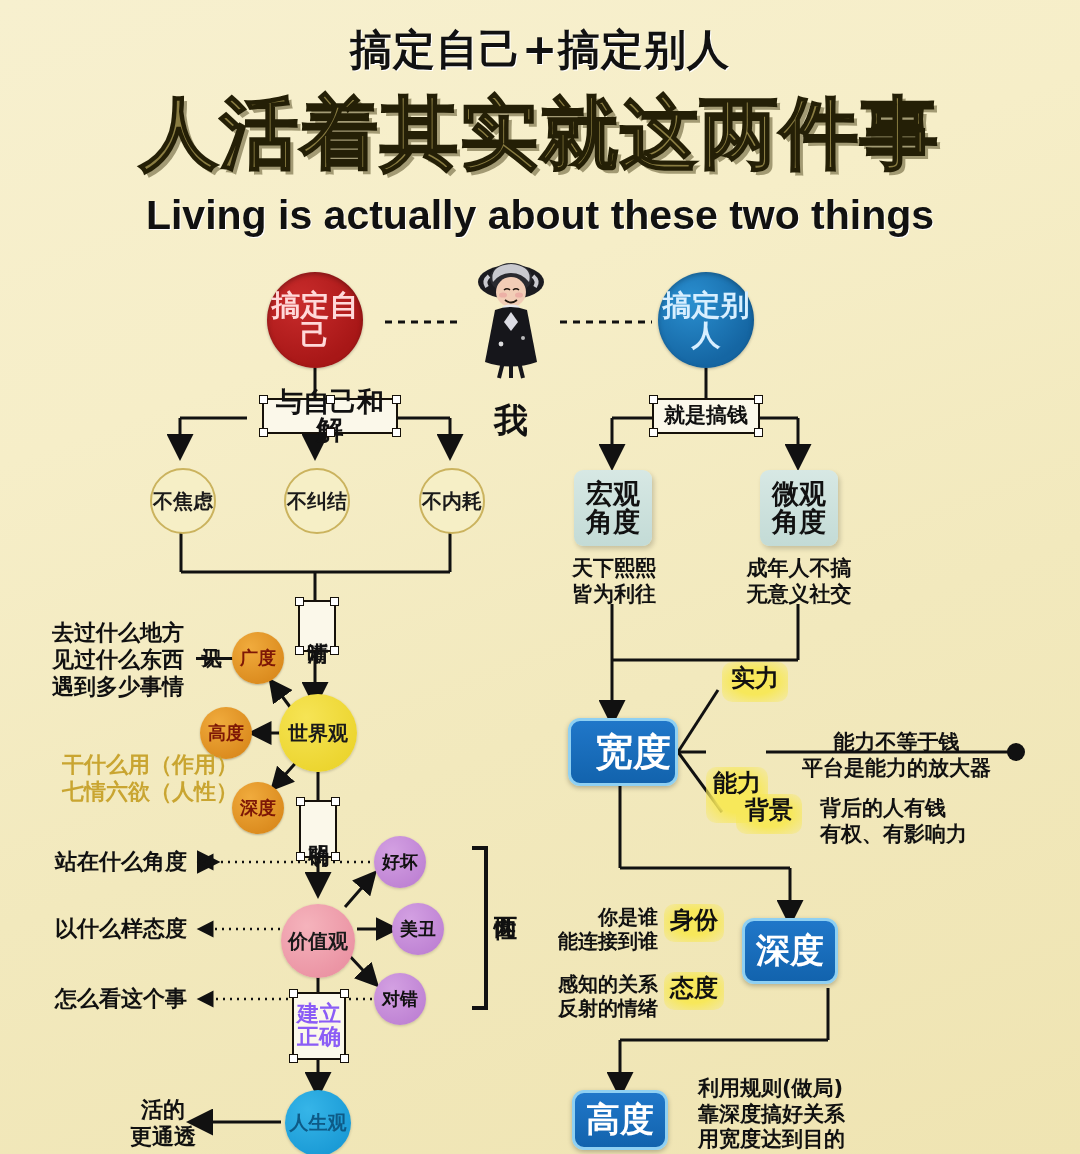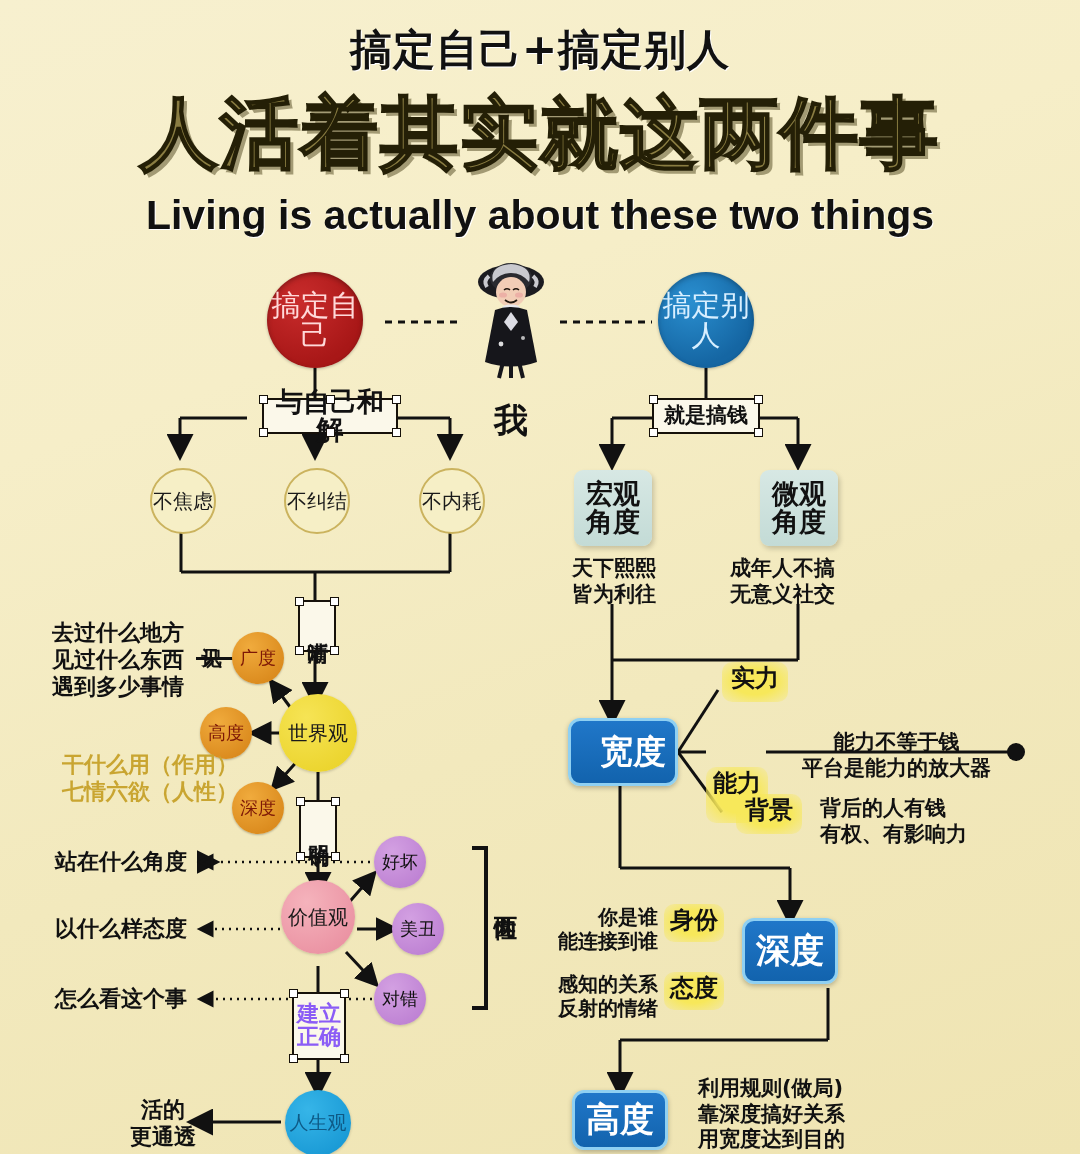--- a/index.html
+++ b/index.html
@@ -30,21 +30,21 @@
   .t-en{
     left:0;top:192px;width:1080px;text-align:center;
     font-weight:bold;font-size:41px;color:#111;letter-spacing:0px;
     font-family:"Liberation Sans",sans-serif;
     text-shadow:1px 1px 0 #fff;
   }
 
   
   .circ{
     border-radius:50%;display:flex;align-items:center;justify-content:center;
-    text-align:center;font-weight:normal;line-height:1.05;
+    text-align:center;font-weight:bold;line-height:1.05;
   }
   .red-circ{
     width:96px;height:96px;background:radial-gradient(circle at 35% 30%,#c92c2c,#a81717 70%);
     color:#ffd9d9;font-size:29px;
     box-shadow:0 2px 5px rgba(0,0,0,.3) inset,0 1px 3px rgba(0,0,0,.25);
   }
   .blue-circ{
     width:96px;height:96px;background:radial-gradient(circle at 35% 30%,#2a8fd0,#1566a3 70%);
     color:#d8efff;font-size:29px;
     box-shadow:0 2px 5px rgba(0,0,0,.25) inset,0 1px 3px rgba(0,0,0,.25);
@@ -296,21 +296,21 @@
   </div>
 
   <div class="abs selbox" style="left:299px;top:800px;width:38px;height:58px;font-size:21px;writing-mode:vertical-rl;text-orientation:upright;">
     <span>明确</span>
     <i class="handle h-tl"></i>
       <i class="handle h-tr"></i>
       <i class="handle h-bl"></i>
       <i class="handle h-br"></i>
   </div>
 
-  <div class="abs circ pink-circ" style="left:281px;top:880px;">
+  <div class="abs circ pink-circ" style="left:281px;top:904px;">
     <span>价值观</span>
   </div>
 
   <div class="abs circ purple-circ" style="left:374px;top:836px;">
     <span>好坏</span>
   </div>
   <div class="abs circ purple-circ" style="left:392px;top:903px;">
     <span>美丑</span>
   </div>
   <div class="abs circ purple-circ" style="left:374px;top:973px;">
@@ -382,26 +382,26 @@
   </div>
   <div class="abs txt" style="left:560px;top:556px;width:108px;text-align:center;font-size:21px;">
     <div>天下熙熙</div>
     <div>皆为利往</div>
   </div>
 
   <div class="abs mint-box" style="left:760px;top:470px;width:78px;height:76px;flex-direction:column;">
     <span>微观</span>
     <span>角度</span>
   </div>
-  <div class="abs txt" style="left:730px;top:556px;width:138px;text-align:left;font-size:21px;">
+  <div class="abs txt" style="left:730px;top:556px;width:138px;text-align:center;font-size:21px;">
     <div>成年人不搞</div>
     <div>无意义社交</div>
   </div>
 
-  <div class="abs bluebox" style="left:568px;top:718px;width:110px;height:68px;font-size:33px;padding-left:20px;">
+  <div class="abs bluebox" style="left:568px;top:718px;width:110px;height:68px;font-size:38px;padding-left:20px;">
     <span>宽度</span>
   </div>
 
   <div class="abs hl" style="left:722px;top:662px;width:66px;height:40px;">
     <span>实力</span>
   </div>
 
   <div class="abs hl" style="left:706px;top:767px;width:62px;height:56px;">
     <span>能力</span>
   </div>

